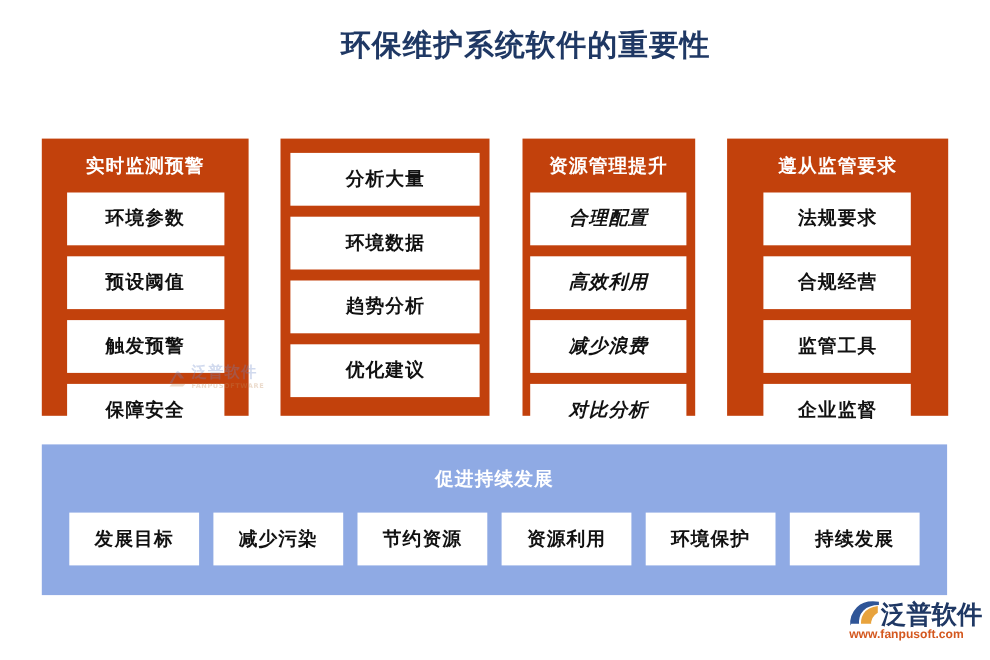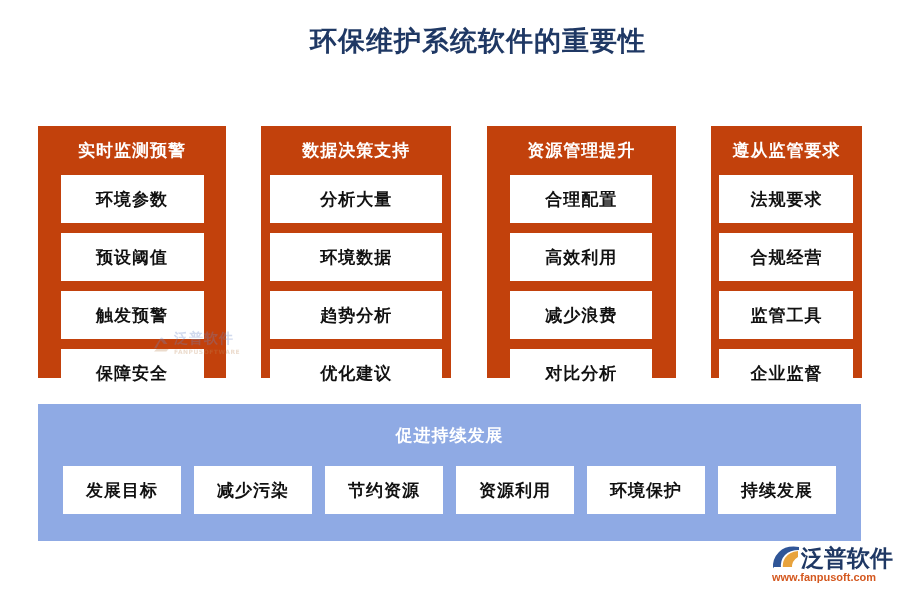--- a/index.html
+++ b/index.html
@@ -43,22 +43,22 @@
     background: #c2410c;
     display: flex;
     flex-direction: column;
     align-items: center;
     box-sizing: border-box;
     padding-top: 13px;
     margin-top: 38px;
   }
   .col-0 { width: 188px; }
   .col-1 { width: 190px; }
-  .col-2 { width: 189px; }
-  .col-3 { width: 151px; }
+  .col-2 { width: 157px; }
+  .col-3 { width: 201px; }
 
   .column-title {
     color: #ffffff;
     font-size: 17px;
     font-weight: bold;
     letter-spacing: 1px;
     white-space: nowrap;
     margin-bottom: 13px;
   }
   .cards {
@@ -75,21 +75,21 @@
     line-height: 48px;
     text-align: center;
     font-size: 17px;
     font-weight: bold;
     color: #111111;
     letter-spacing: 1px;
     white-space: nowrap;
   }
   .col-0 .card { width: 143px; }
   .col-1 .card { width: 172px; }
-  .col-2 .card { width: 142px; }
+  .col-2 .card { width: 142px; font-style: italic; }
   .col-3 .card { width: 134px; }
 
   
   #bottom-panel {
     position: absolute;
     left: 38px;
     top: 404px;
     width: 823px;
     height: 137px;
     background: #8faae4;
@@ -204,21 +204,20 @@
     <div class="column-title">实时监测预警</div>
     <div class="cards">
       <div class="card">环境参数</div>
       <div class="card">预设阈值</div>
       <div class="card">触发预警</div>
       <div class="card">保障安全</div>
     </div>
   </div>
 
   <div class="column col-1">
-    <div class="column-title">数据决策支持</div>
     <div class="cards">
       <div class="card">分析大量</div>
       <div class="card">环境数据</div>
       <div class="card">趋势分析</div>
       <div class="card">优化建议</div>
     </div>
   </div>
 
   <div class="column col-2">
     <div class="column-title">资源管理提升</div>

